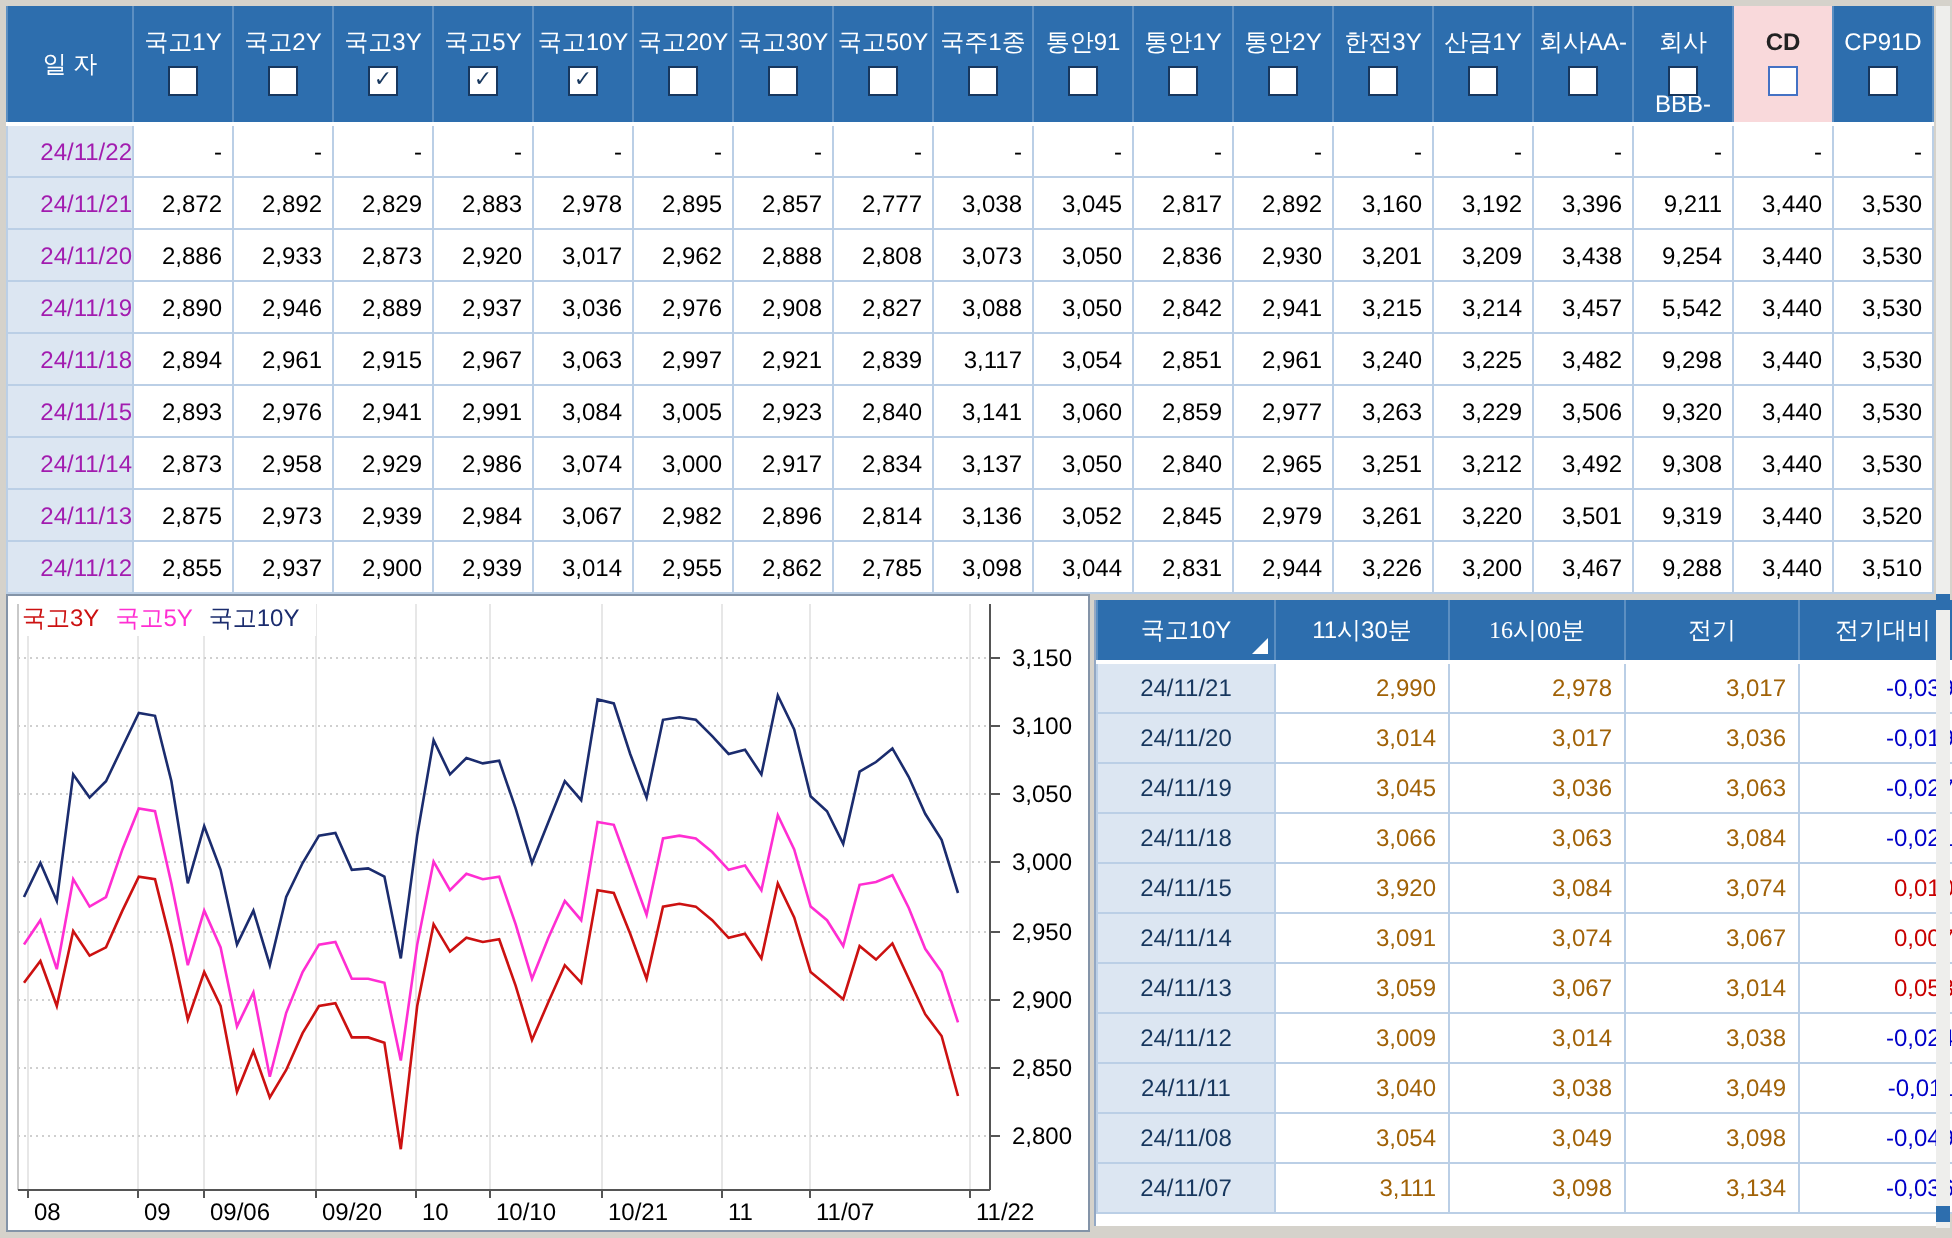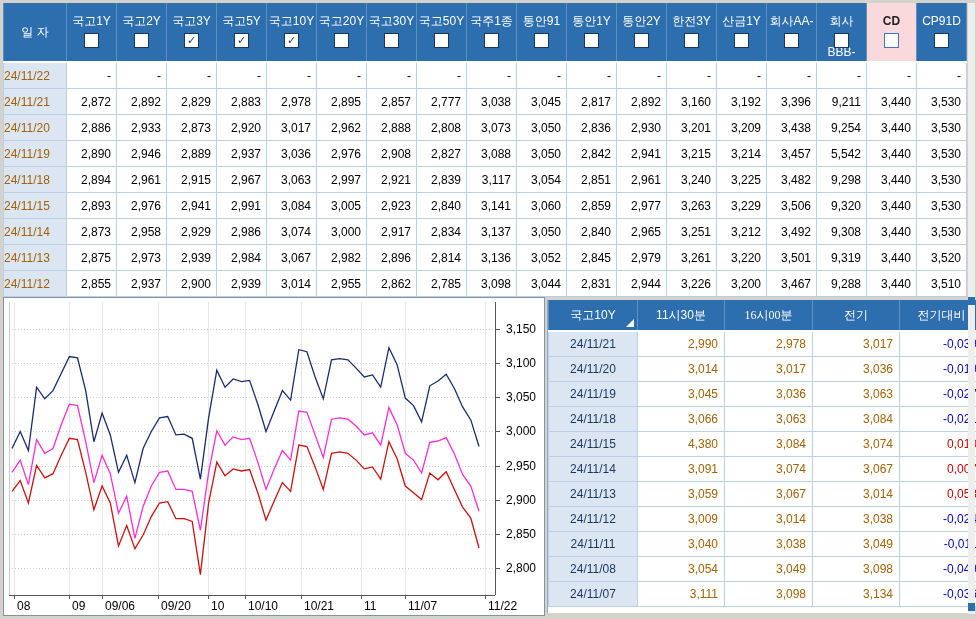--- a/index.html
+++ b/index.html
@@ -16,21 +16,21 @@
                  border-bottom:2px solid #fff;height:58px;vertical-align:middle;}
   #rate-table th.cd-col{background:#F9D9DB;color:#222;font-weight:bold;}
   .col-label{height:27px;line-height:31px;text-align:center;letter-spacing:0;}
   .cb-wrap{height:25px;text-align:center;}
   .cbx{display:inline-block;width:13px;height:13px;background:#fff;
        border:1px solid #17375E;line-height:12px;font-size:11px;color:#17375E;
        text-align:center;vertical-align:middle;cursor:pointer;}
   .cd-col .cbx{border-color:#4472C4;}
   #rate-table td{height:25px;border:1px solid #BBCFE6;background:#fff;color:#000;
                  text-align:right;padding:0 5px 0 0;}
-  #rate-table td.date{background:#DCE6F2;color:#a16207;text-align:left;padding:0;margin-top:20px;}
+  #rate-table td.date{background:#DCE6F2;color:#a21caf;text-align:right;padding:0;margin-top:20px;}
 
   
   #chart-panel{position:absolute;left:3px;top:297px;width:540px;height:317px;
                background:#fff;border:1px solid #8494A8;}
   #chart-legend{position:absolute;left:7px;top:3px;z-index:2;background:#fff;}
   #chart-legend span{margin-right:8px;}
   #chart-svg{position:absolute;left:0;top:0;}
 
   
   #quote-wrap{position:absolute;left:547px;top:300px;width:420px;height:313px;
@@ -323,20 +323,23 @@
             <td>3,467</td>
             <td>9,288</td>
             <td>3,440</td>
             <td>3,510</td>
           </tr>
         </tbody>
     </table>
   </div>
 
   <div id="chart-panel">
+    <div id="chart-legend">
+      <span style="color: rgb(204, 17, 17);">국고3Y</span><span style="color: rgb(255, 46, 210);">국고5Y</span><span style="color: rgb(27, 44, 110);">국고10Y</span>
+    </div>
     <svg id="chart-svg" width="538" height="315">
         <line x1="10" y1="4" x2="10" y2="297" stroke="#E7E7E7" stroke-width="1" shape-rendering="crispEdges"></line>
         <line x1="10" y1="297" x2="10" y2="301" stroke="#555" stroke-width="1" shape-rendering="crispEdges"></line>
         <text x="13" y="312" font-size="12" fill="#000" text-anchor="start">08</text>
         <line x1="65" y1="4" x2="65" y2="297" stroke="#E7E7E7" stroke-width="1" shape-rendering="crispEdges"></line>
         <line x1="65" y1="297" x2="65" y2="301" stroke="#555" stroke-width="1" shape-rendering="crispEdges"></line>
         <text x="68" y="312" font-size="12" fill="#000" text-anchor="start">09</text>
         <line x1="98" y1="4" x2="98" y2="297" stroke="#E7E7E7" stroke-width="1" shape-rendering="crispEdges"></line>
         <line x1="98" y1="297" x2="98" y2="301" stroke="#555" stroke-width="1" shape-rendering="crispEdges"></line>
         <text x="101" y="312" font-size="12" fill="#000" text-anchor="start">09/06</text>
@@ -429,21 +432,21 @@
           </tr>
           <tr>
             <td class="date">24/11/18</td>
             <td>3,066</td>
             <td>3,063</td>
             <td>3,084</td>
             <td class="neg">-0,021</td>
           </tr>
           <tr>
             <td class="date">24/11/15</td>
-            <td>4,380</td>
+            <td>3,920</td>
             <td>3,084</td>
             <td>3,074</td>
             <td class="pos">0,010</td>
           </tr>
           <tr>
             <td class="date">24/11/14</td>
             <td>3,091</td>
             <td>3,074</td>
             <td>3,067</td>
             <td class="pos">0,007</td>

